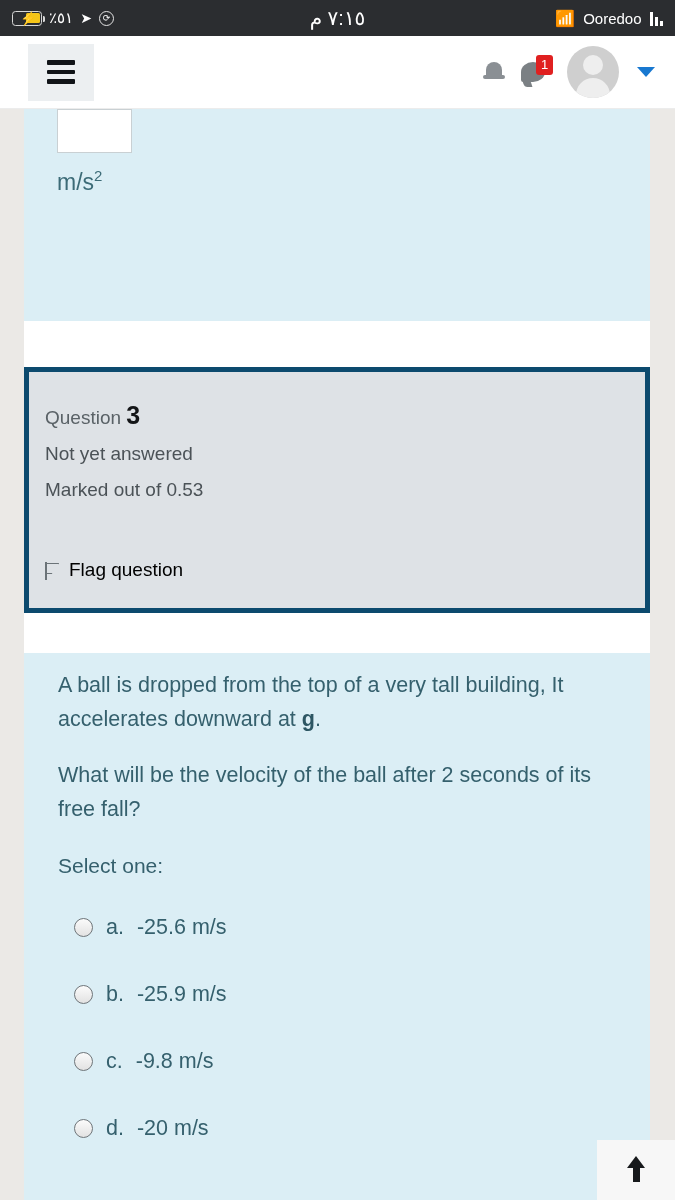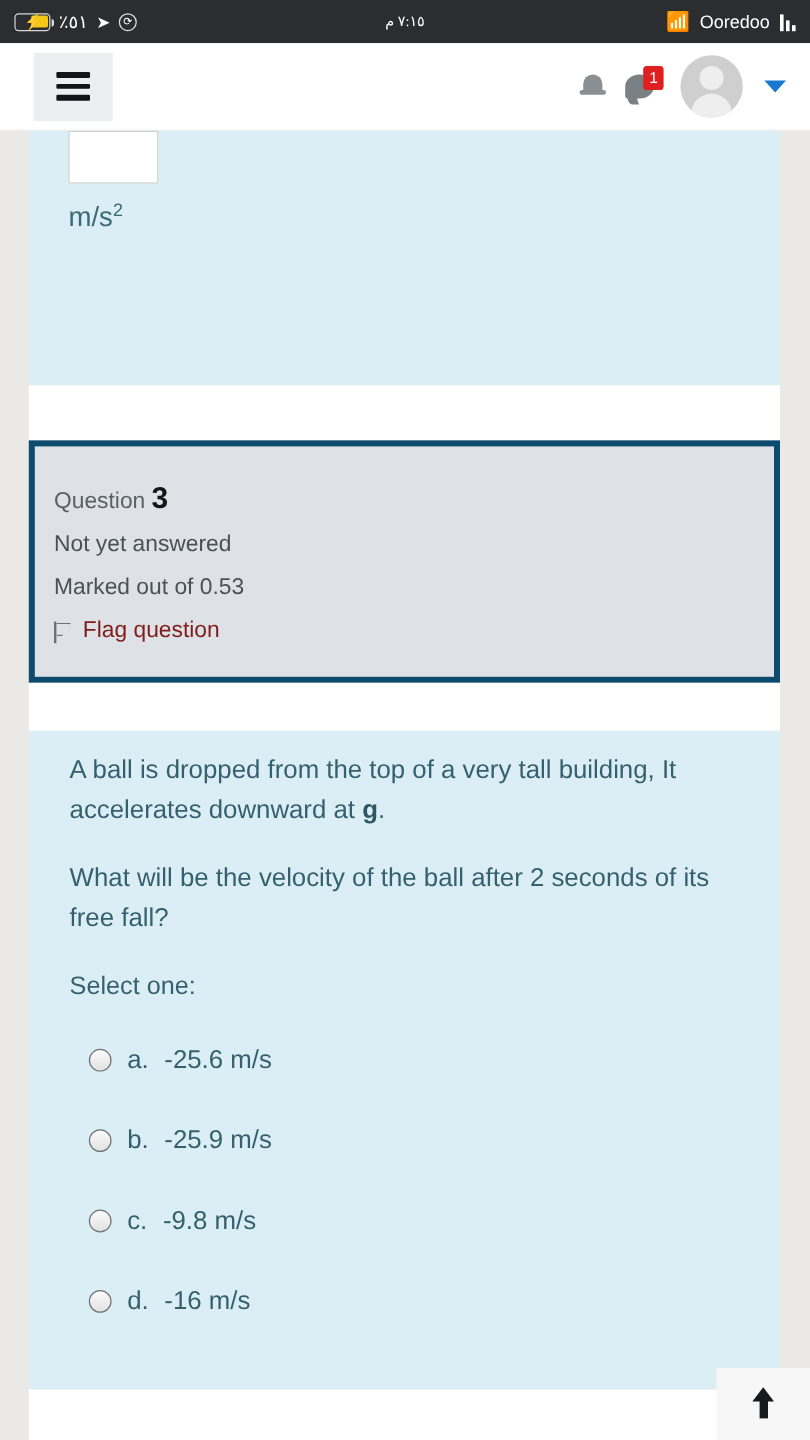--- a/index.html
+++ b/index.html
@@ -26,23 +26,22 @@
   .sb-left { display: flex; align-items: center; gap: 7px; }
   .sb-right {
     position: absolute;
     right: 12px; top: 0; bottom: 0;
     display: flex; align-items: center; gap: 8px;
   }
   .sb-center {
     position: absolute;
     left: 0; right: 0; top: 0; bottom: 0;
     display: flex; align-items: center; justify-content: center;
-    font-size: 12px;
+    font-size: 20px;
     letter-spacing: 0.5px;
-    font-family: Liberation Serif, serif;
   }
   .battery {
     width: 30px; height: 15px;
     border: 1.6px solid #d8d8d8;
     border-radius: 3.5px;
     position: relative;
     display: flex; align-items: center;
     padding: 1.5px;
   }
   .battery::after {
@@ -236,21 +235,21 @@
     background: #dee2e6;
     border: 5px solid #0c4a6e;
     padding: 22px 0 20px 16px;
     color: #4b5257;
     font-size: 19px;
     line-height: 1.05;
   }
   .qinfo .row { padding: 8px 0; }
   .qinfo .qno { font-size: 19px; color: #5a6267; }
   .qinfo .qno b { font-size: 25px; color: #141618; font-weight: bold; }
-  .qinfo .flag { display: flex; align-items: flex-end; gap: 9px; color: #7f1d1d; }
+  .qinfo .flag { display: flex; align-items: flex-end; gap: 9px; color: #000000; margin-top: 44px; }
   .flag-icon {
     display: inline-block;
     width: 15px; height: 18px;
     position: relative;
   }
   .flag-icon::before {
     content: "";
     position: absolute;
     left: 0; top: 0;
     width: 1.8px; height: 18px;
@@ -413,21 +412,21 @@
           <span>-25.9 m/s</span>
         </li>
         <li>
           <span class="radio"></span>
           <span>c.</span>
           <span>-9.8 m/s</span>
         </li>
         <li>
           <span class="radio"></span>
           <span>d.</span>
-          <span>-16 m/s</span>
+          <span>-20 m/s</span>
         </li>
       </ul>
     </div>
 
     <div class="white-gap" style="height:42px;"></div>
 
   </div>
 
   <div class="scroll-top">
     <span class="arrow-up"></span>

